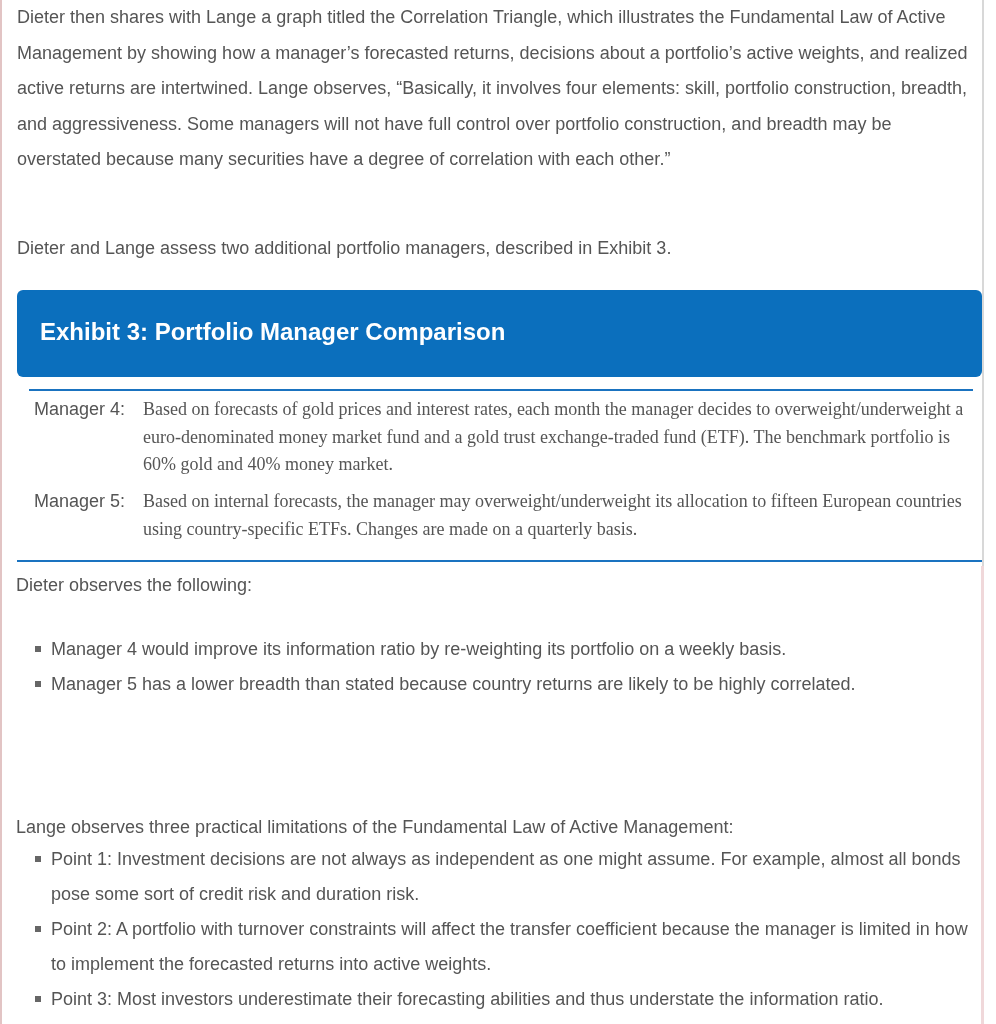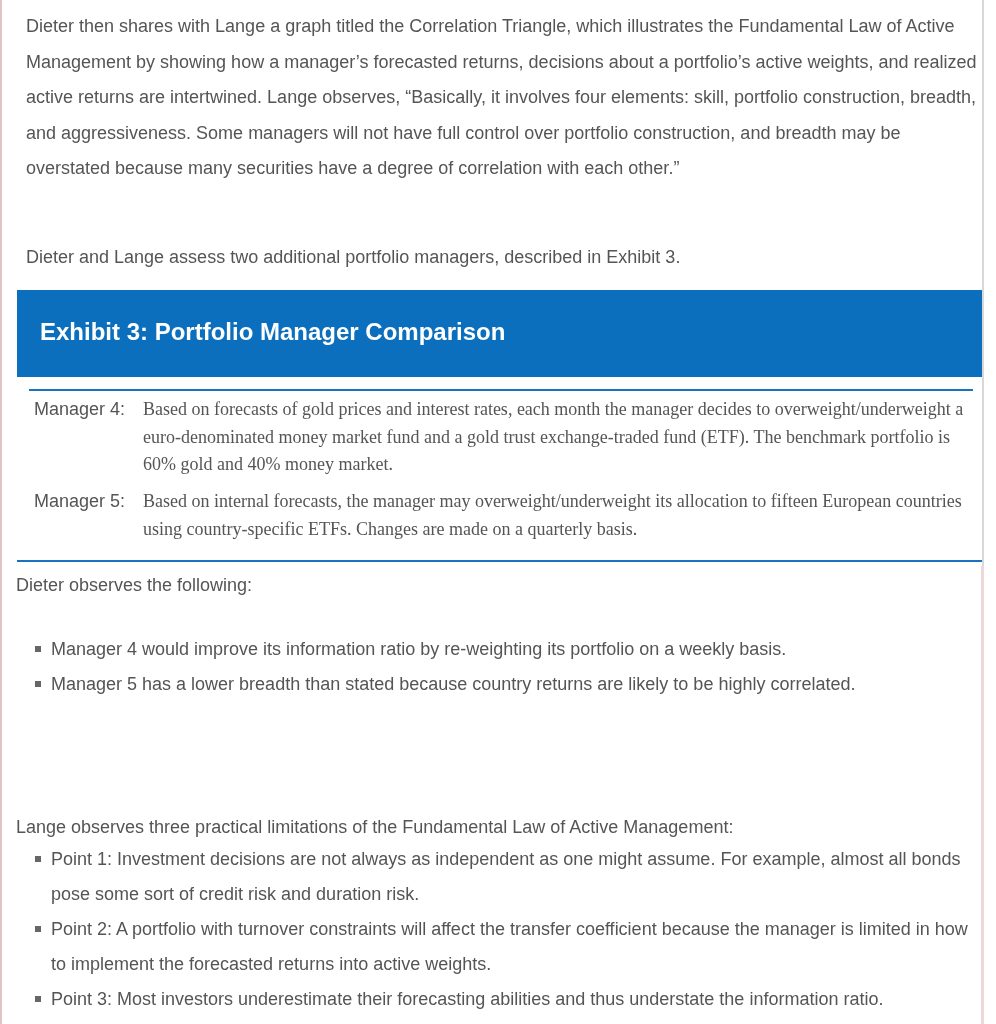--- a/index.html
+++ b/index.html
@@ -12,21 +12,21 @@
     border-left: 2px solid #e2c4c4; border-right: 2px solid #d8d8d8;
     box-sizing: border-box;
   }
   .panel-bottom {
     position: absolute; left: 0; top: 566px; width: 984px; height: 458px;
     border-left: 2px solid #e2c4c4; border-right: 3px solid #f0d8da;
     box-sizing: border-box;
   }
   .para {
     position: absolute; left: 17px; width: 955px;
-    font-size: 18px; line-height: 35.5px; color: #555555; margin: 9px;
+    font-size: 18px; line-height: 35.5px; color: #555555; margin: 0;
   }
   .p1 { top: 0px; }
   .p2 { top: 231px; }
   .exhibit-header {
     position: absolute; left: 17px; top: 290px; width: 965px; height: 87px;
     background: #0b6fbd; box-sizing: border-box;
   }
   .exhibit-title {
     position: absolute; left: 23px; top: 28px;
     color: #ffffff; font-weight: bold; font-size: 24px; letter-spacing: 0px;
@@ -63,21 +63,21 @@
 </style>
 </head>
 <body>
 
 <div class="panel-top"></div>
 <div class="panel-bottom"></div>
 
 <p class="para p1">Dieter then shares with Lange a graph titled the Correlation Triangle, which illustrates the Fundamental Law of Active Management by showing how a manager’s forecasted returns, decisions about a portfolio’s active weights, and realized active returns are intertwined. Lange observes, “Basically, it involves four elements: skill, portfolio construction, breadth, and aggressiveness. Some managers will not have full control over portfolio construction, and breadth may be overstated because many securities have a degree of correlation with each other.”</p>
 <p class="para p2">Dieter and Lange assess two additional portfolio managers, described in Exhibit 3.</p>
 
-<div class="exhibit-header" style="background: rgb(11, 111, 189);">
+<div class="exhibit-header" style="background: rgb(11, 111, 189); border-radius: 6px;">
   <span class="exhibit-title">Exhibit 3: Portfolio Manager Comparison</span>
 </div>
 
 <div class="rule rule-top"></div>
 
 <div class="mgr-row m4">
   <span class="mgr-label">Manager 4:</span>
   <span class="mgr-text">Based on forecasts of gold prices and interest rates, each month the manager decides to overweight/underweight a euro-denominated money market fund and a gold trust exchange-traded fund (ETF). The benchmark portfolio is 60% gold and 40% money market.</span>
 </div>
 <div class="mgr-row m5">

